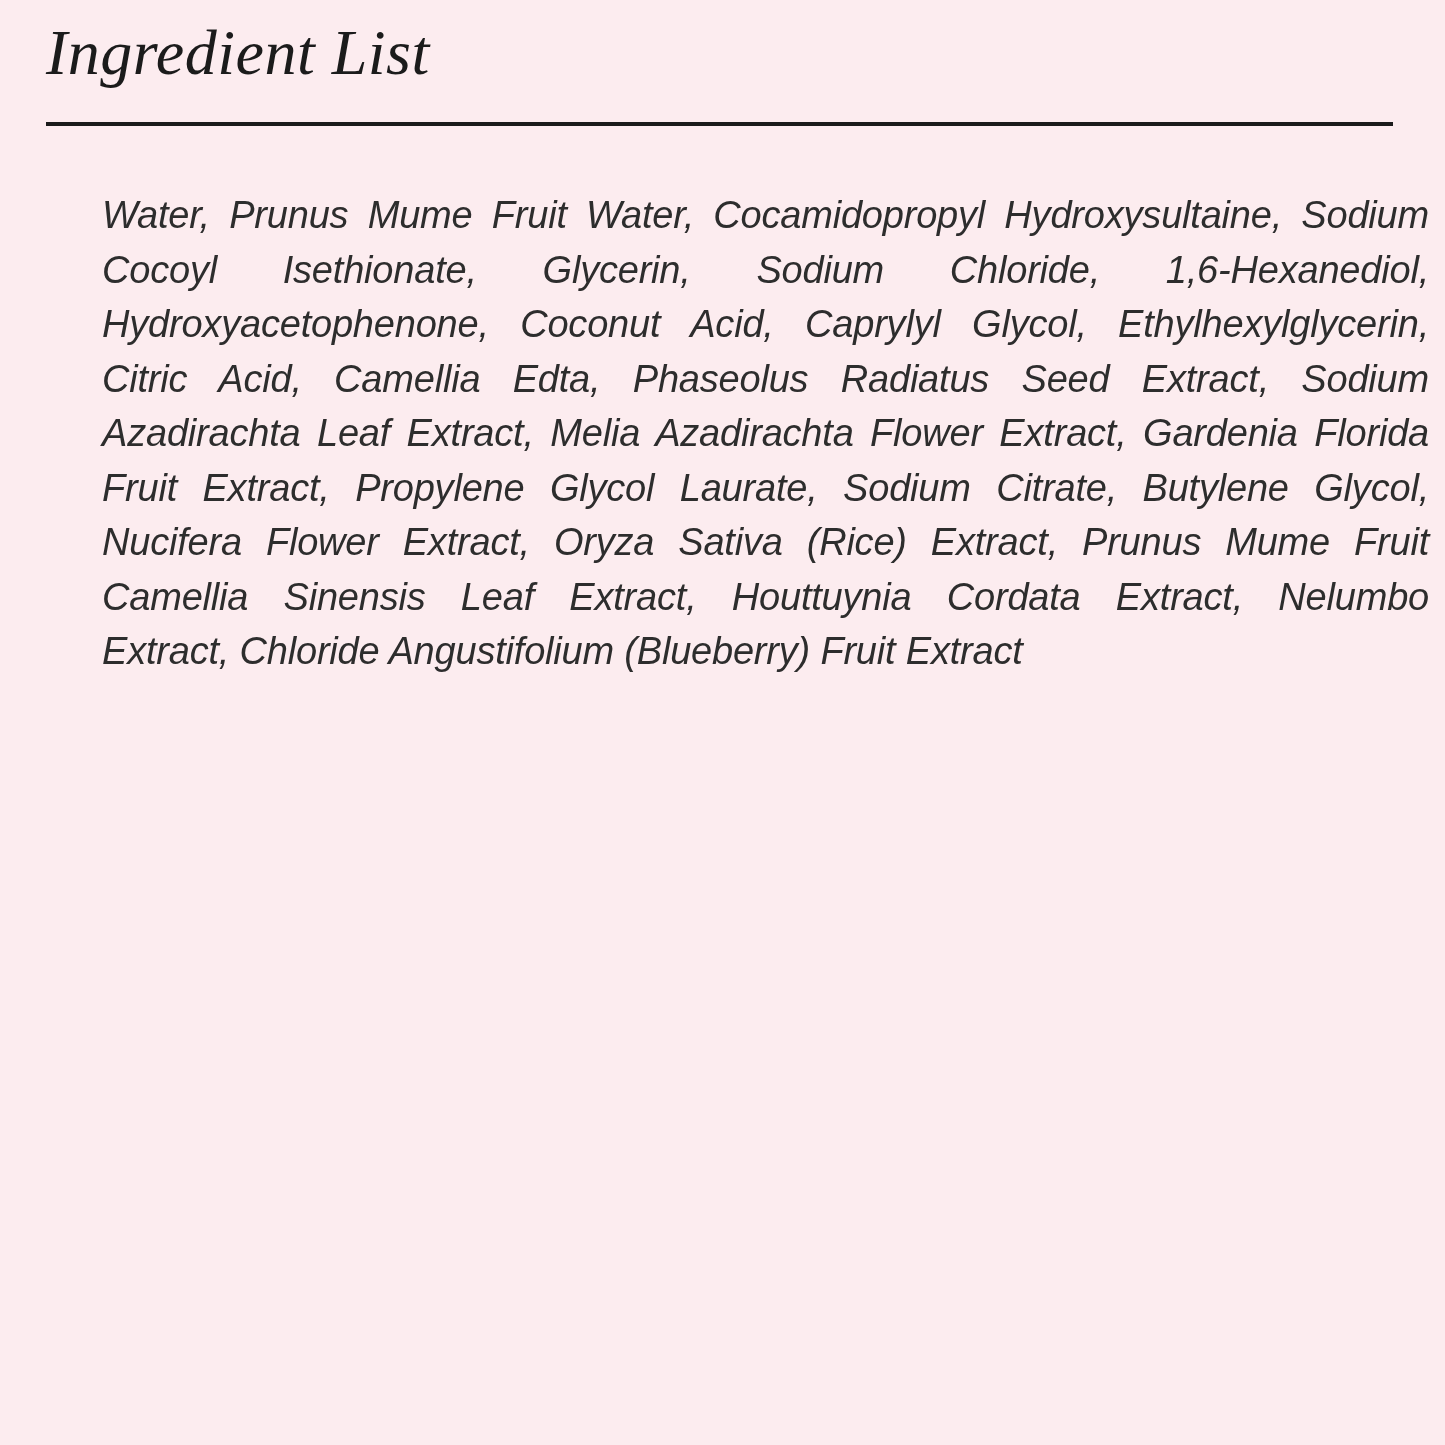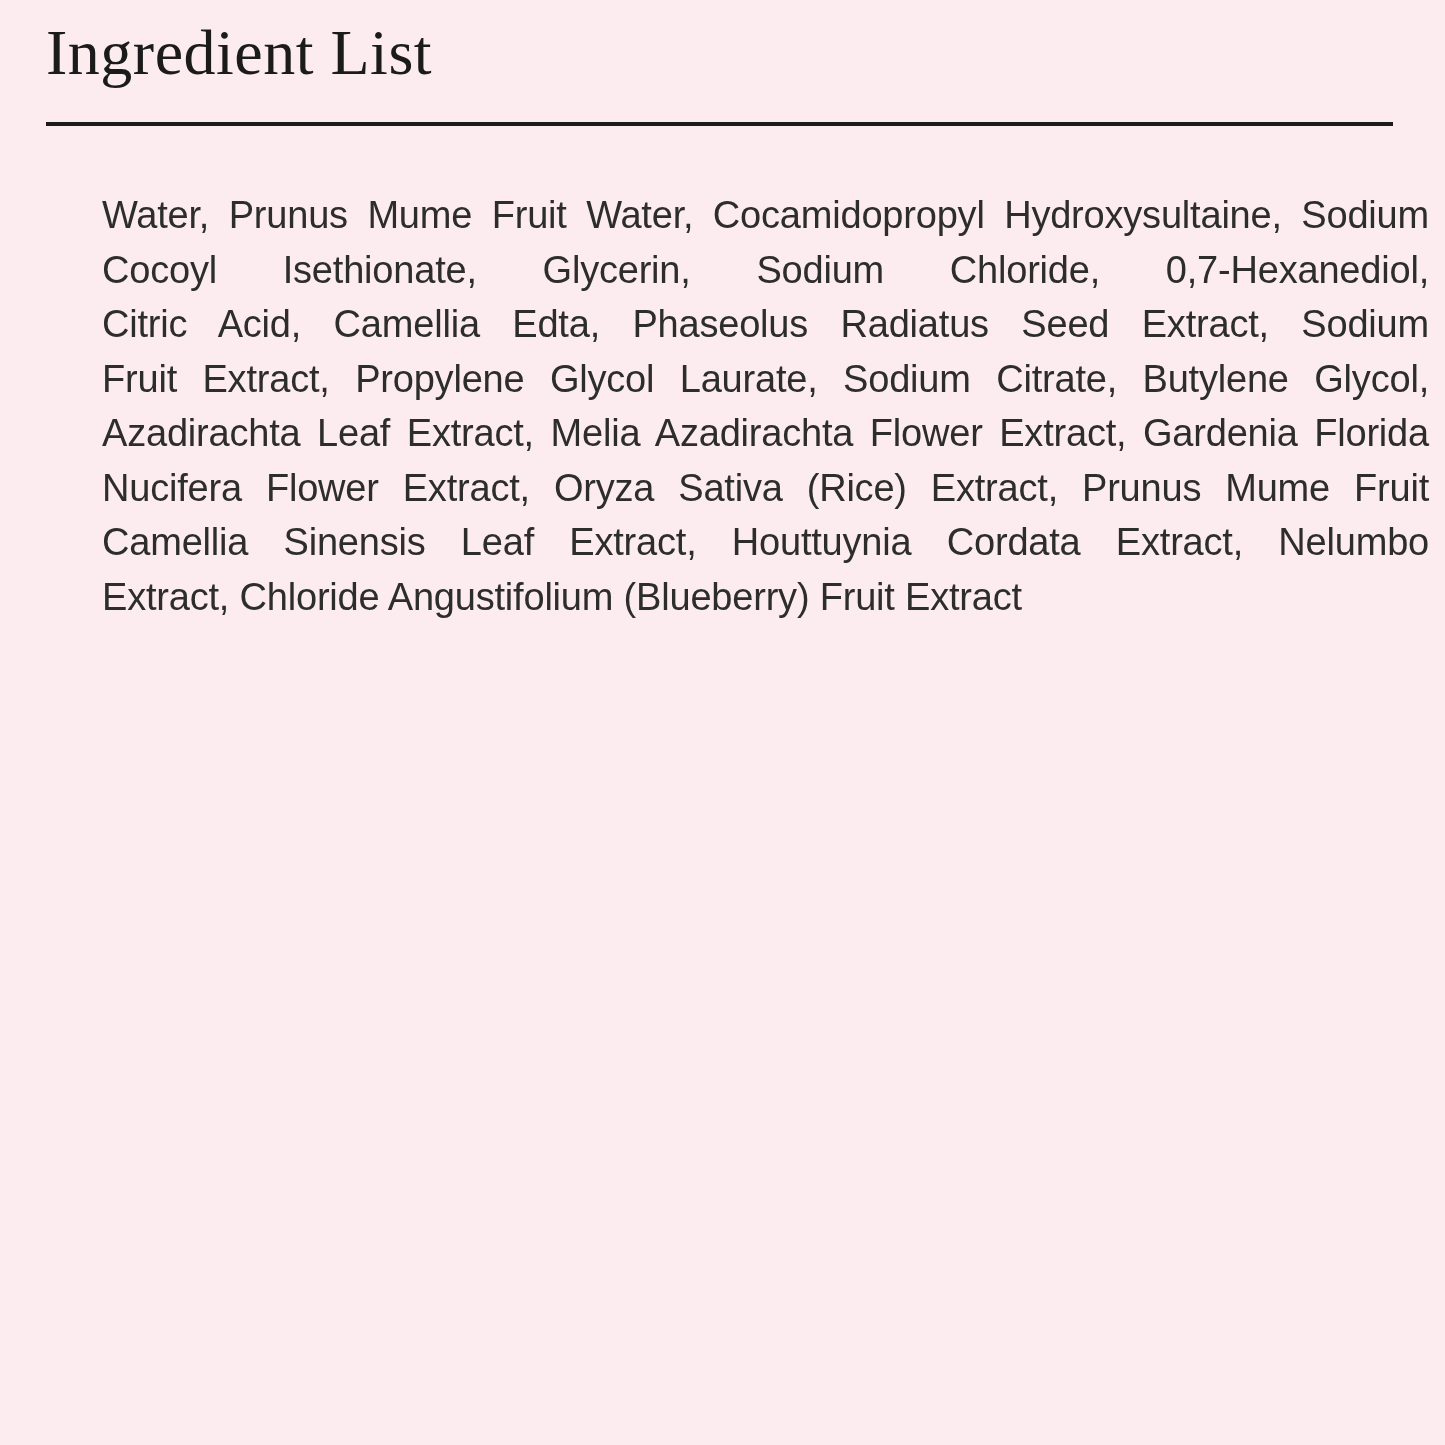--- a/index.html
+++ b/index.html
@@ -10,20 +10,21 @@
     width: 1445px;
     height: 1445px;
     background: #fcecef;
     overflow: hidden;
   }
   .page {
     position: relative;
     width: 1445px;
     height: 1089px;
     font-family: "Liberation Sans", "DejaVu Sans", sans-serif;
+    font-style: italic;
   }
   .title {
     position: absolute;
     left: 46px;
     top: 21px;
     margin: 0;
     font-family: "Liberation Serif", "DejaVu Serif", serif;
     font-weight: 400;
     font-size: 64px;
     line-height: 1;
@@ -58,21 +59,22 @@
   }
 </style>
 </head>
 <body style="background: rgb(252, 236, 239);">
 
 <div class="page">
   <h1 class="title" style="color: rgb(27, 27, 27);">Ingredient List</h1>
   <div class="divider" style="background: rgb(27, 27, 27);"></div>
   <div class="ingredients" style="color: rgb(45, 45, 45); margin-left: 32px;">
       <div class="jline">Water, Prunus Mume Fruit Water, Cocamidopropyl Hydroxysultaine, Sodium</div>
-      <div class="jline">Cocoyl Isethionate, Glycerin, Sodium Chloride, 0,7-Hexanediol,</div>
+      <div class="jline">Cocoyl Isethionate, Glycerin, Sodium Chloride, 1,6-Hexanediol,</div>
+      <div class="jline">Hydroxyacetophenone, Coconut Acid, Caprylyl Glycol, Ethylhexylglycerin,</div>
       <div class="jline">Citric Acid, Camellia Edta, Phaseolus Radiatus Seed Extract, Sodium</div>
+      <div class="jline">Azadirachta Leaf Extract, Melia Azadirachta Flower Extract, Gardenia Florida</div>
       <div class="jline">Fruit Extract, Propylene Glycol Laurate, Sodium Citrate, Butylene Glycol,</div>
-      <div class="jline">Azadirachta Leaf Extract, Melia Azadirachta Flower Extract, Gardenia Florida</div>
       <div class="jline">Nucifera Flower Extract, Oryza Sativa (Rice) Extract, Prunus Mume Fruit</div>
       <div class="jline">Camellia Sinensis Leaf Extract, Houttuynia Cordata Extract, Nelumbo</div>
       <div class="jline last">Extract, Chloride Angustifolium (Blueberry) Fruit Extract</div>
     </div>
 </div>
 
 </body></html>

